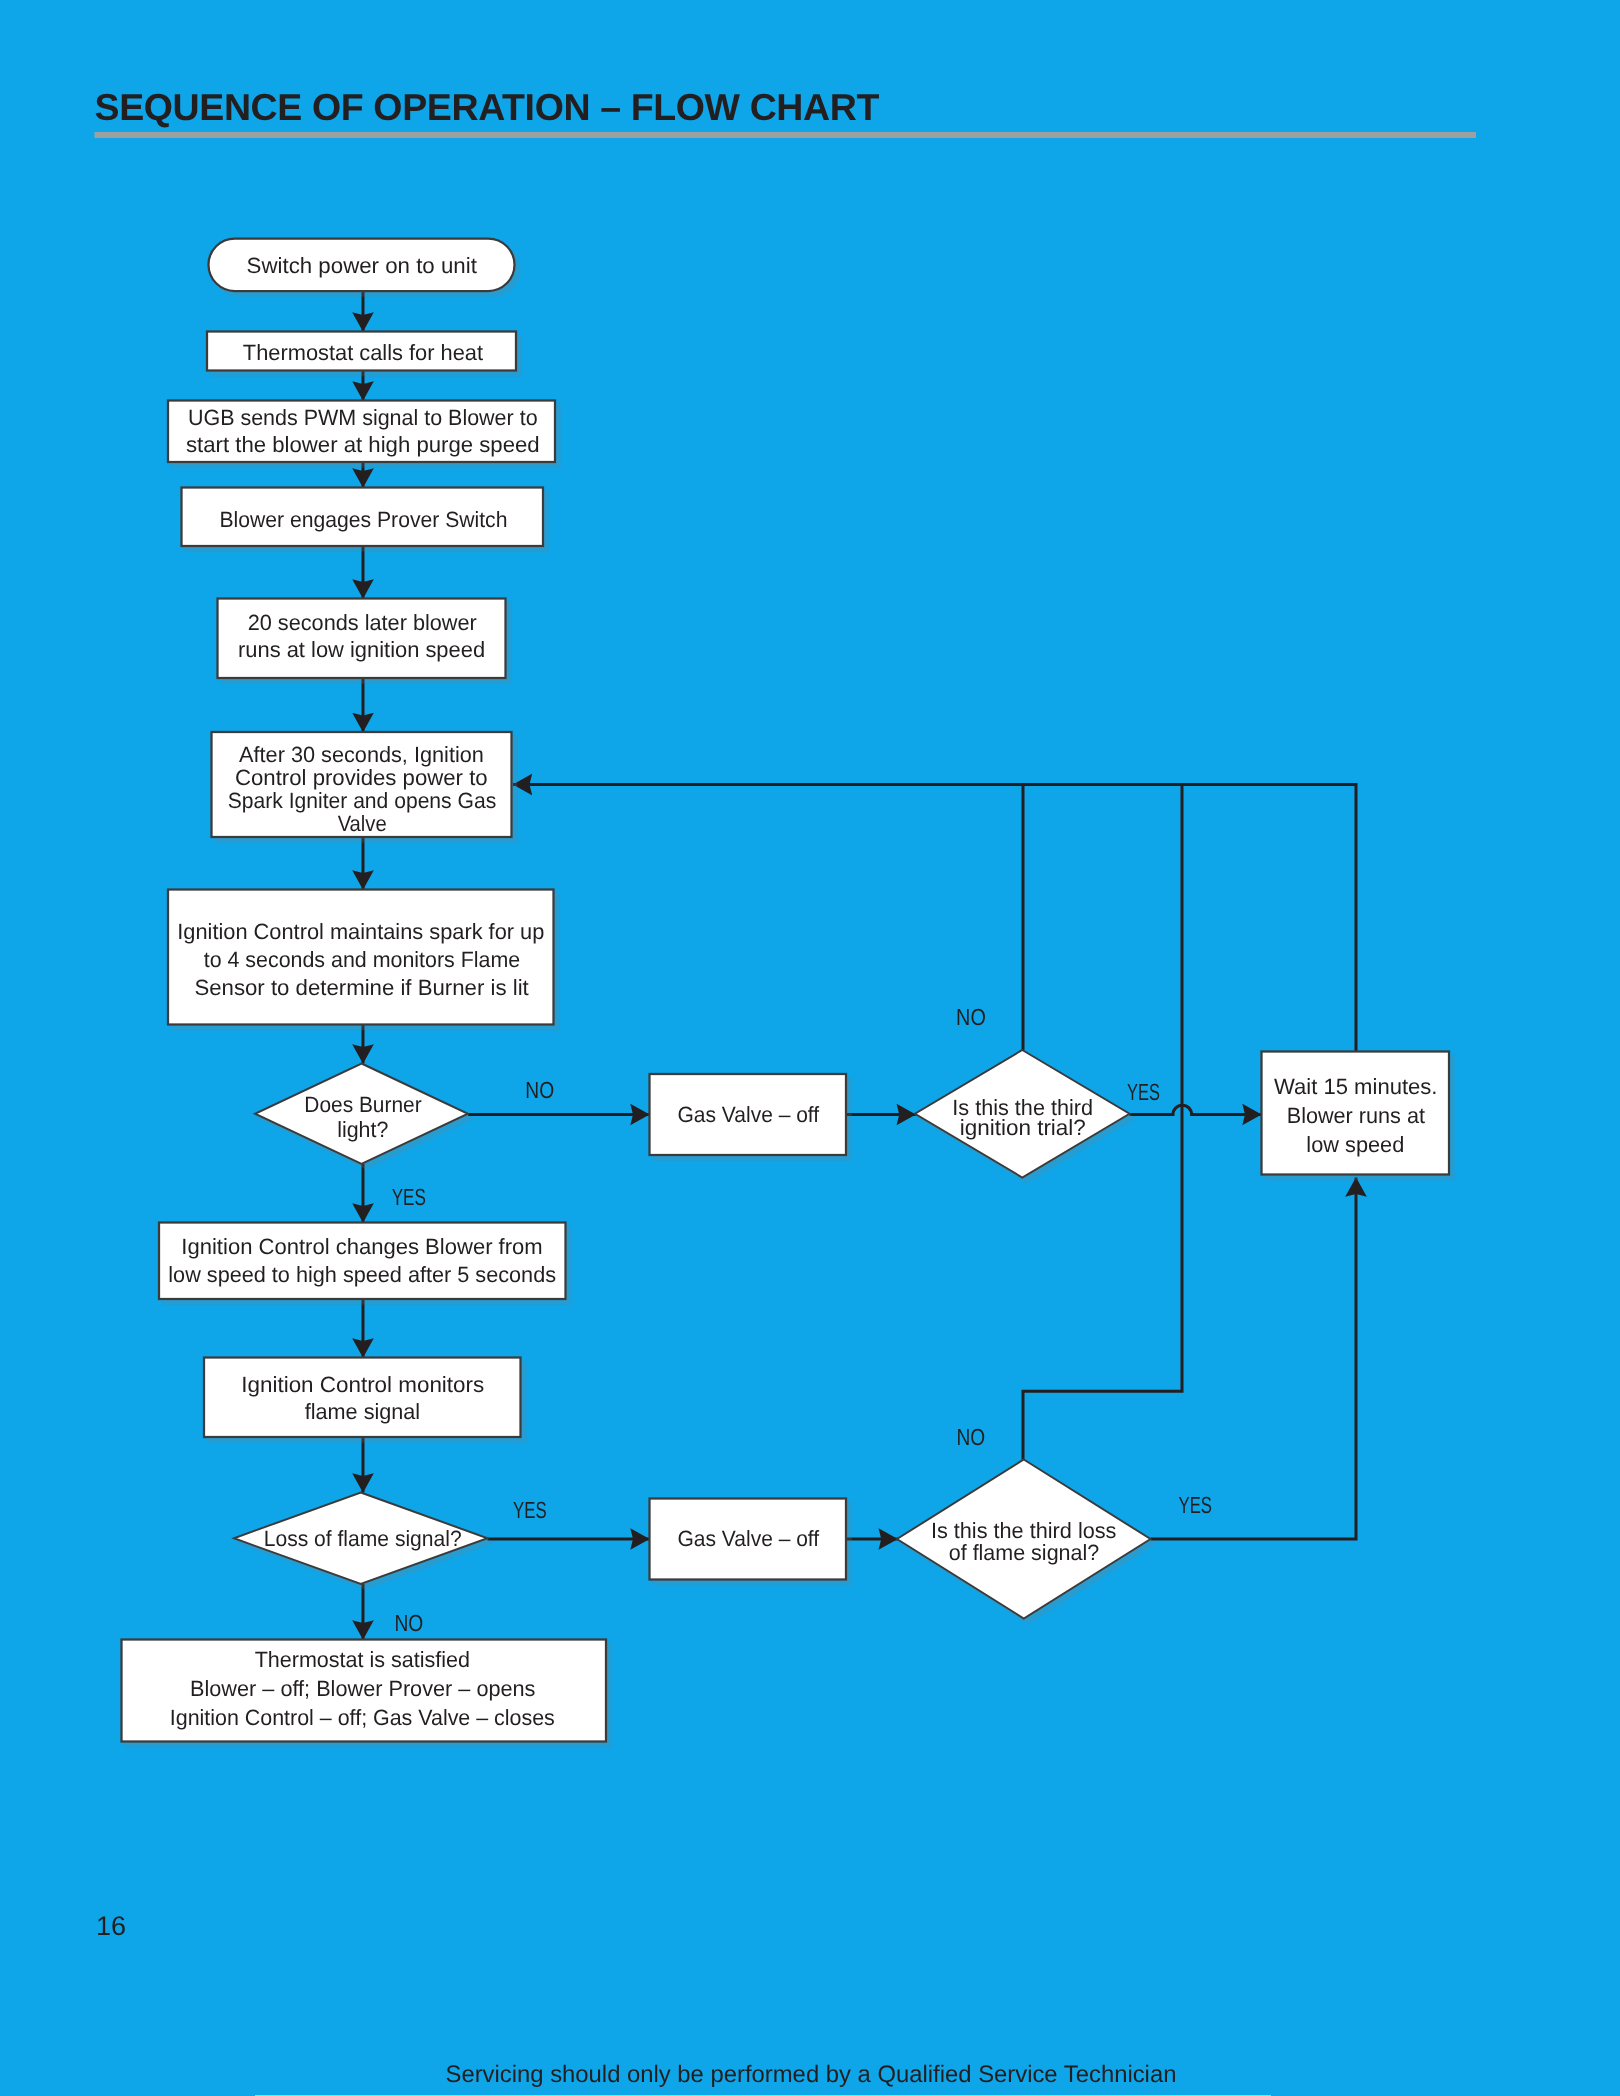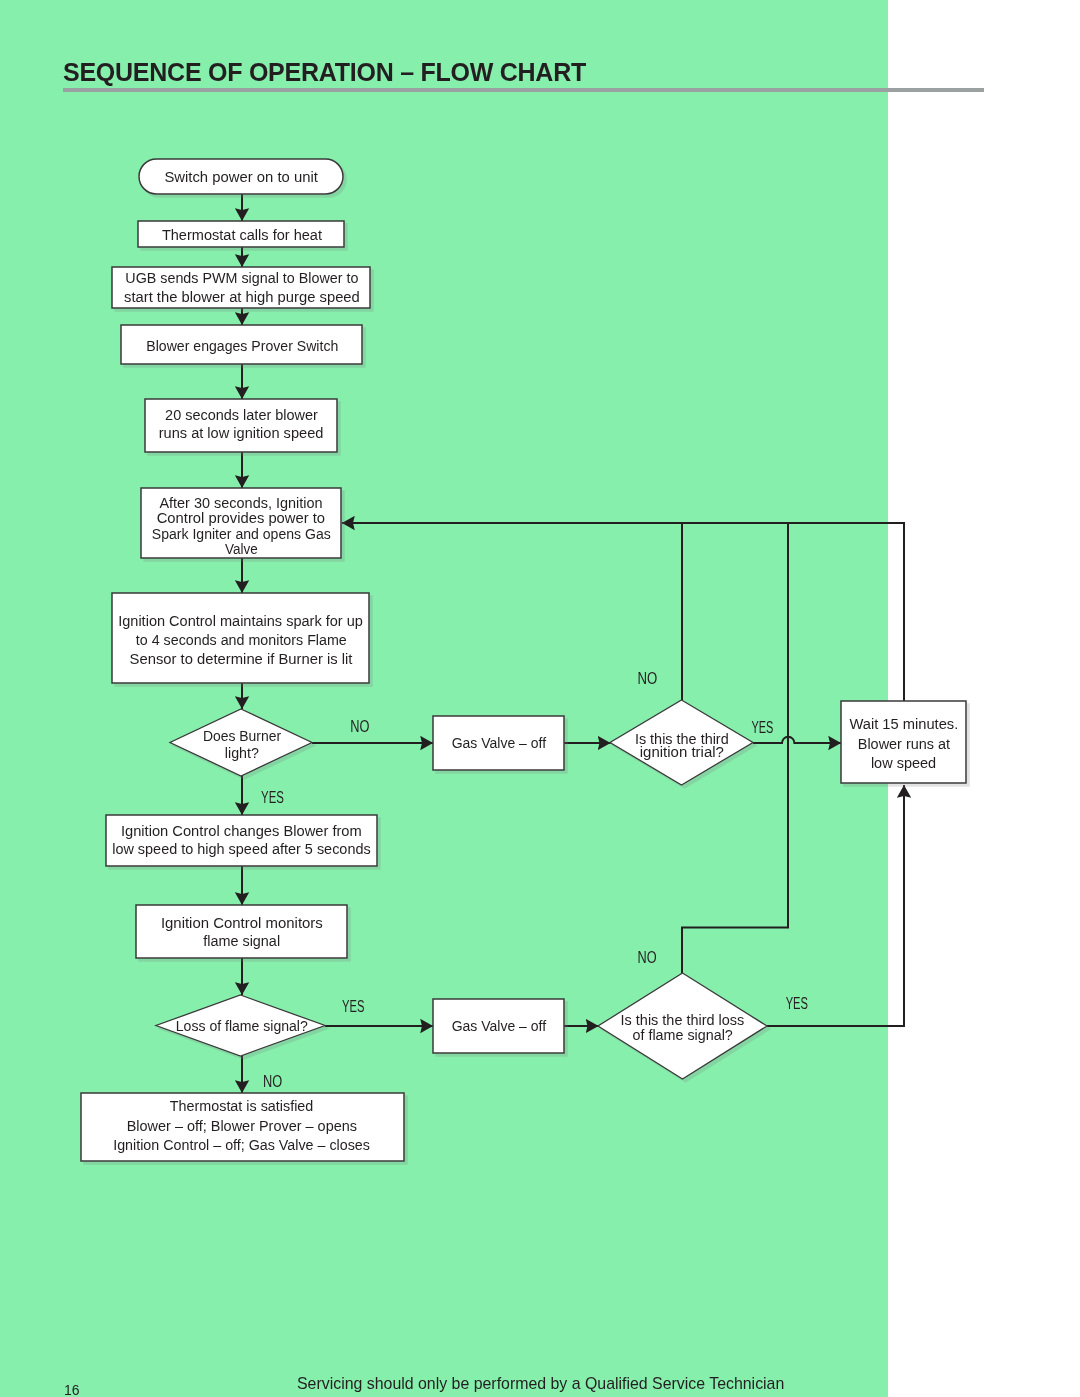--- a/index.html
+++ b/index.html
@@ -1,20 +1,20 @@
 <!DOCTYPE html>
 <html><head>
 <meta charset="utf-8">
 <style>
   html,body{margin:0;padding:0;background:#ffffff;}
   body{width:1080px;height:1397px;font-family:"Liberation Sans",sans-serif;position:relative;overflow:hidden;}
-  #page{position:absolute;left:0;top:0;width:888px;height:1397px;background:#86efac;}
+  #page{position:absolute;left:0;top:0;width:1080px;height:1397px;background:#0ea5e9;}
   .title{position:absolute;left:63px;top:58px;font-weight:bold;font-size:25px;letter-spacing:-0.25px;color:#231f20;white-space:nowrap;}
   .rule{position:absolute;left:63px;top:88px;width:921px;height:4px;background:#9ba0a0;}
-  .footer-page{position:absolute;left:64px;top:1384px;font-size:14px;line-height:12px;color:#231f20;}
+  .footer-page{position:absolute;left:64px;top:1278px;font-size:18px;line-height:12px;color:#231f20;}
   .footer-text{position:absolute;left:297px;top:1378px;width:486px;font-size:15.9px;line-height:12px;color:#231f20;white-space:nowrap;}
   svg.flow{position:absolute;left:0;top:0;width:1080px;height:1397px;}
   svg.flow text{font-family:"Liberation Sans",sans-serif;font-size:14.7px;fill:#231f20;}
   svg.flow text.el{font-size:15.6px;}
 </style>
 </head>
 <body>
 
 <div id="page">
   <div class="title">SEQUENCE OF OPERATION – FLOW CHART</div>

